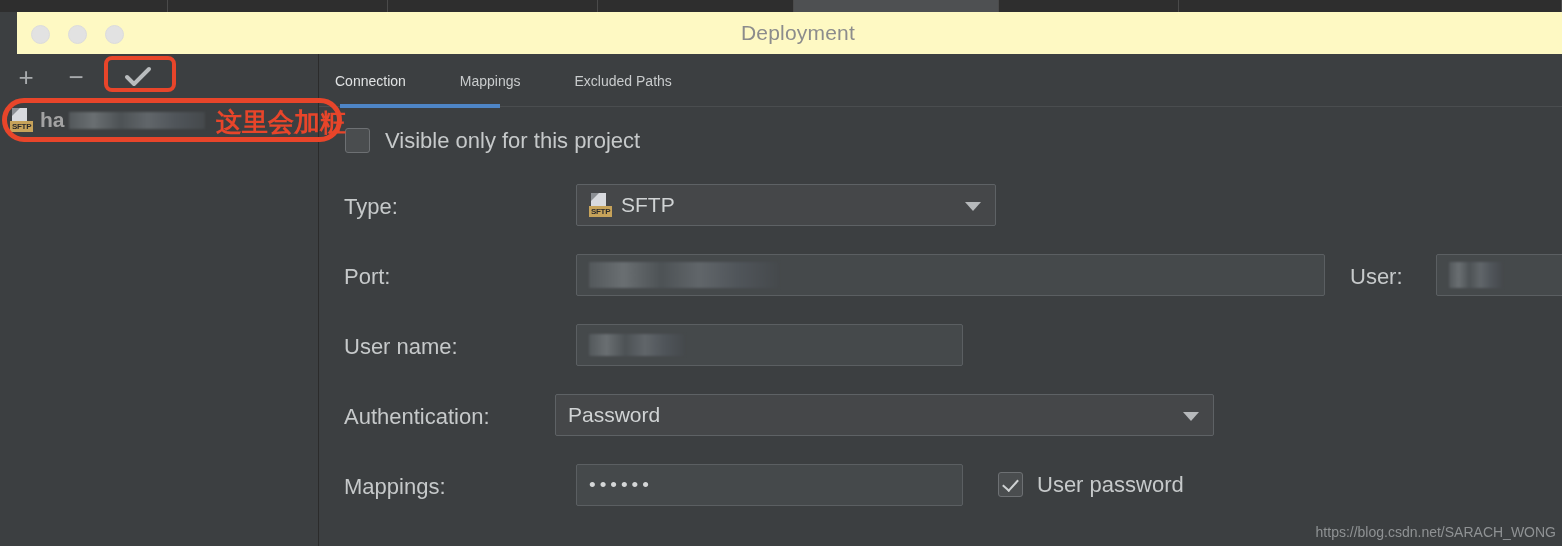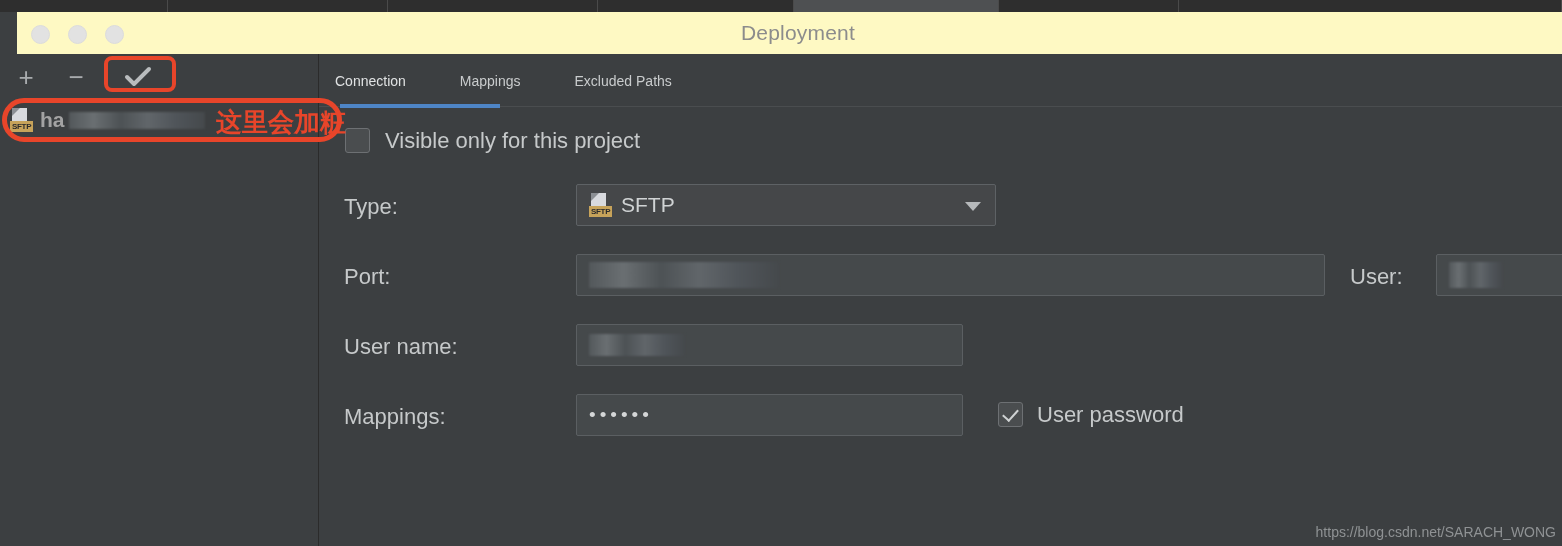--- a/index.html
+++ b/index.html
@@ -348,20 +348,27 @@
           </div>
         </div>
 
         <div class="row">
           <div class="label" style="top:22px;">User name:</div>
           <div class="field" style="left:257px;top:12px;width:387px;">
             <span class="redact" style="width:96px;height:22px;"></span>
           </div>
         </div>
 
+        <div class="row">
+          <div class="label" style="top:22px;">Authentication:</div>
+          <div class="field combo" style="left:236px;top:12px;width:659px;">
+            <span>Password</span>
+            <span class="arrow"></span>
+          </div>
+        </div>
 
         <div class="row">
           <div class="label" style="top:22px;">Mappings:</div>
           <div class="field" style="left:257px;top:12px;width:387px;">
             <span class="dots">••••••</span>
           </div>
           <div class="cbox checked" style="left:679px;top:20px;"></div>
           <div class="cb-label" style="left:718px;top:20px;">User password</div>
         </div>
 

